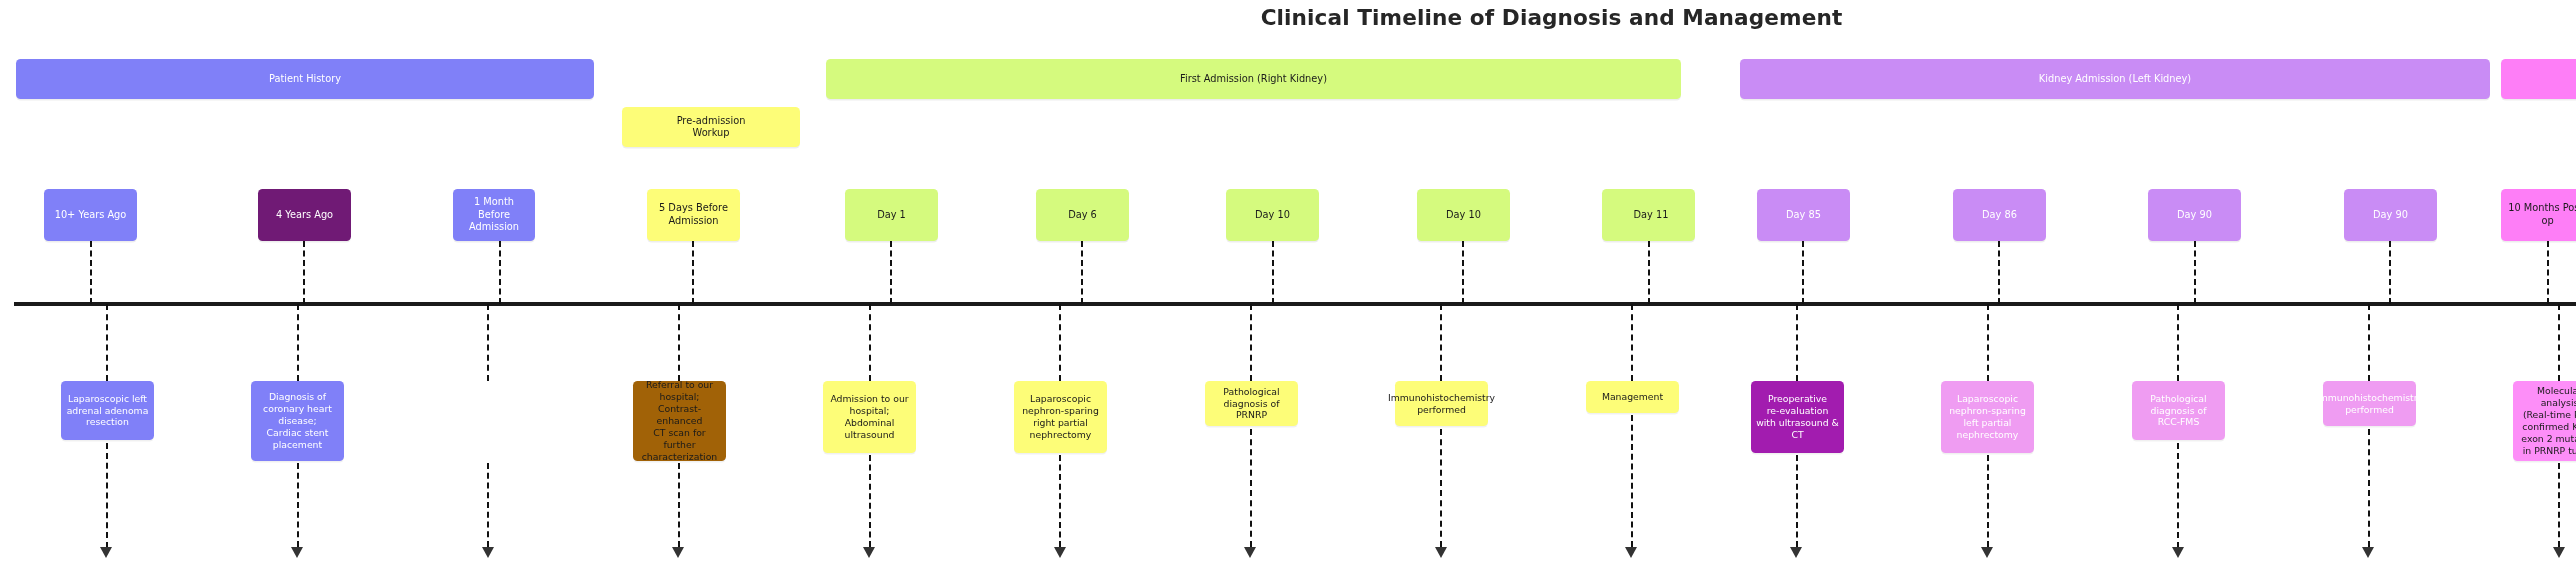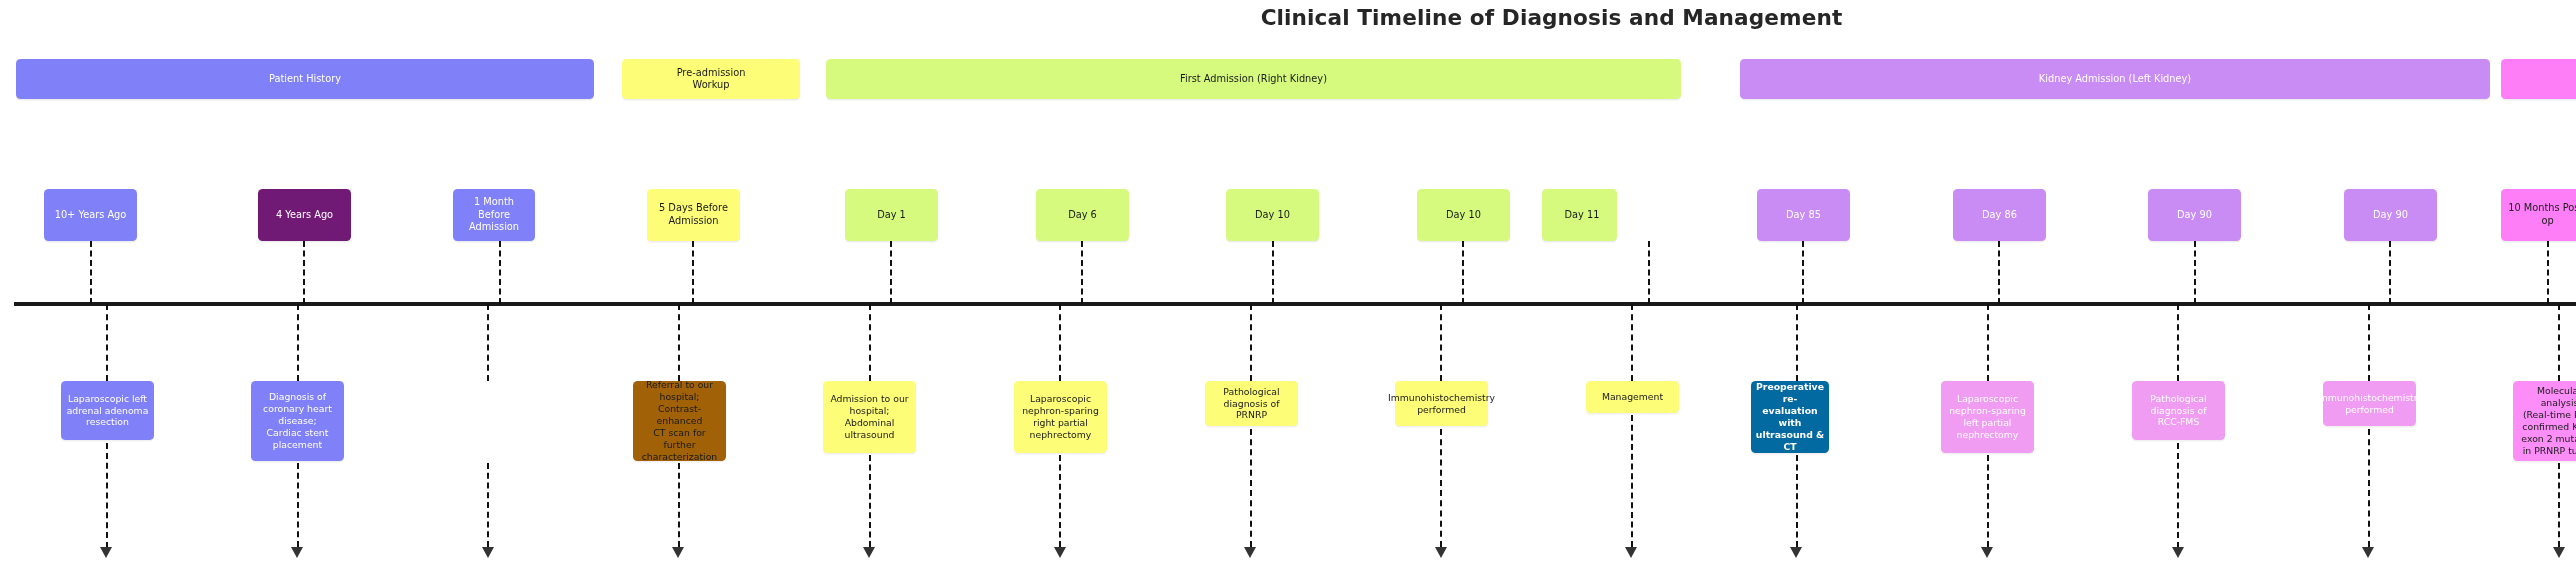--- a/index.html
+++ b/index.html
@@ -131,21 +131,21 @@
 </style>
 </head>
 <body>
 
 <div id="page-title">Clinical Timeline of Diagnosis and Management</div>
 
 <div id="phase-row">
     <div class="phase-bar" style="left: 16px; width: 578px; background: rgb(128, 128, 248); color: rgb(255, 255, 255);">
       <span>Patient History</span>
     </div>
-    <div class="phase-bar" style="left: 622px; width: 178px; background: rgb(253, 253, 120); color: rgb(26, 26, 26);">
+    <div class="phase-bar" style="left: 622px; width: 178px; background: rgb(253, 253, 120); color: rgb(26, 26, 26); margin-top: 48px;">
       <span>Pre-admission<br>Workup</span>
     </div>
     <div class="phase-bar" style="left: 826px; width: 855px; background: rgb(213, 250, 126); color: rgb(26, 26, 26);">
       <span>First Admission (Right Kidney)</span>
     </div>
     <div class="phase-bar" style="left: 1740px; width: 750px; background: rgb(201, 140, 245); color: rgb(255, 255, 255);">
       <span>Kidney Admission (Left Kidney)</span>
     </div>
     <div class="phase-bar" style="left: 2501px; width: 360px; background: rgb(254, 126, 247); color: rgb(26, 26, 26);"></div>
   </div>
@@ -168,21 +168,21 @@
     </div>
     <div class="date-chip" style="left: 1036px; width: 93px; background: rgb(213, 250, 126); color: rgb(26, 26, 26);">
       <span>Day 6</span>
     </div>
     <div class="date-chip" style="left: 1226px; width: 93px; background: rgb(213, 250, 126); color: rgb(26, 26, 26);">
       <span>Day 10</span>
     </div>
     <div class="date-chip" style="left: 1417px; width: 93px; background: rgb(213, 250, 126); color: rgb(26, 26, 26);">
       <span>Day 10</span>
     </div>
-    <div class="date-chip" style="left: 1542px; width: 75px; background: rgb(213, 250, 126); color: rgb(26, 26, 26); padding-left: 9px;">
+    <div class="date-chip" style="left: 1602px; width: 93px; background: rgb(213, 250, 126); color: rgb(26, 26, 26); padding-left: 9px;">
       <span>Day 11</span>
     </div>
     <div class="date-chip" style="left: 1757px; width: 93px; background: rgb(201, 140, 245); color: rgb(255, 255, 255);">
       <span>Day 85</span>
     </div>
     <div class="date-chip" style="left: 1953px; width: 93px; background: rgb(201, 140, 245); color: rgb(255, 255, 255);">
       <span>Day 86</span>
     </div>
     <div class="date-chip" style="left: 2148px; width: 93px; background: rgb(201, 140, 245); color: rgb(255, 255, 255);">
       <span>Day 90</span>
@@ -215,21 +215,21 @@
     </div>
     <div class="event-card" style="left: 1205px; width: 93px; top: 381px; height: 45px; background: rgb(253, 253, 120); color: rgb(26, 26, 26);">
       <span>Pathological<br>diagnosis of PRNRP</span>
     </div>
     <div class="event-card" style="left: 1395px; width: 93px; top: 381px; height: 45px; background: rgb(253, 253, 120); color: rgb(26, 26, 26);">
       <span>Immunohistochemistry<br>performed</span>
     </div>
     <div class="event-card" style="left: 1586px; width: 93px; top: 381px; height: 32px; background: rgb(253, 253, 120); color: rgb(26, 26, 26);">
       <span>Management</span>
     </div>
-    <div class="event-card" style="left: 1751px; width: 78px; top: 381px; height: 72px; background: #0369a1; color: rgb(255, 255, 255); font-weight: bold;">
+    <div class="event-card" style="left: 1751px; width: 93px; top: 381px; height: 72px; background: #a21caf; color: rgb(255, 255, 255);">
       <span>Preoperative<br>re-evaluation<br>with ultrasound &amp;<br>CT</span>
     </div>
     <div class="event-card" style="left: 1941px; width: 93px; top: 381px; height: 72px; background: rgb(239, 156, 242); color: rgb(255, 255, 255);">
       <span>Laparoscopic<br>nephron-sparing<br>left partial<br>nephrectomy</span>
     </div>
     <div class="event-card" style="left: 2132px; width: 93px; top: 381px; height: 59px; background: rgb(239, 156, 242); color: rgb(255, 255, 255);">
       <span>Pathological<br>diagnosis of<br>RCC-FMS</span>
     </div>
     <div class="event-card" style="left: 2323px; width: 93px; top: 381px; height: 45px; background: rgb(239, 156, 242); color: rgb(255, 255, 255);">
       <span>Immunohistochemistry<br>performed</span>

